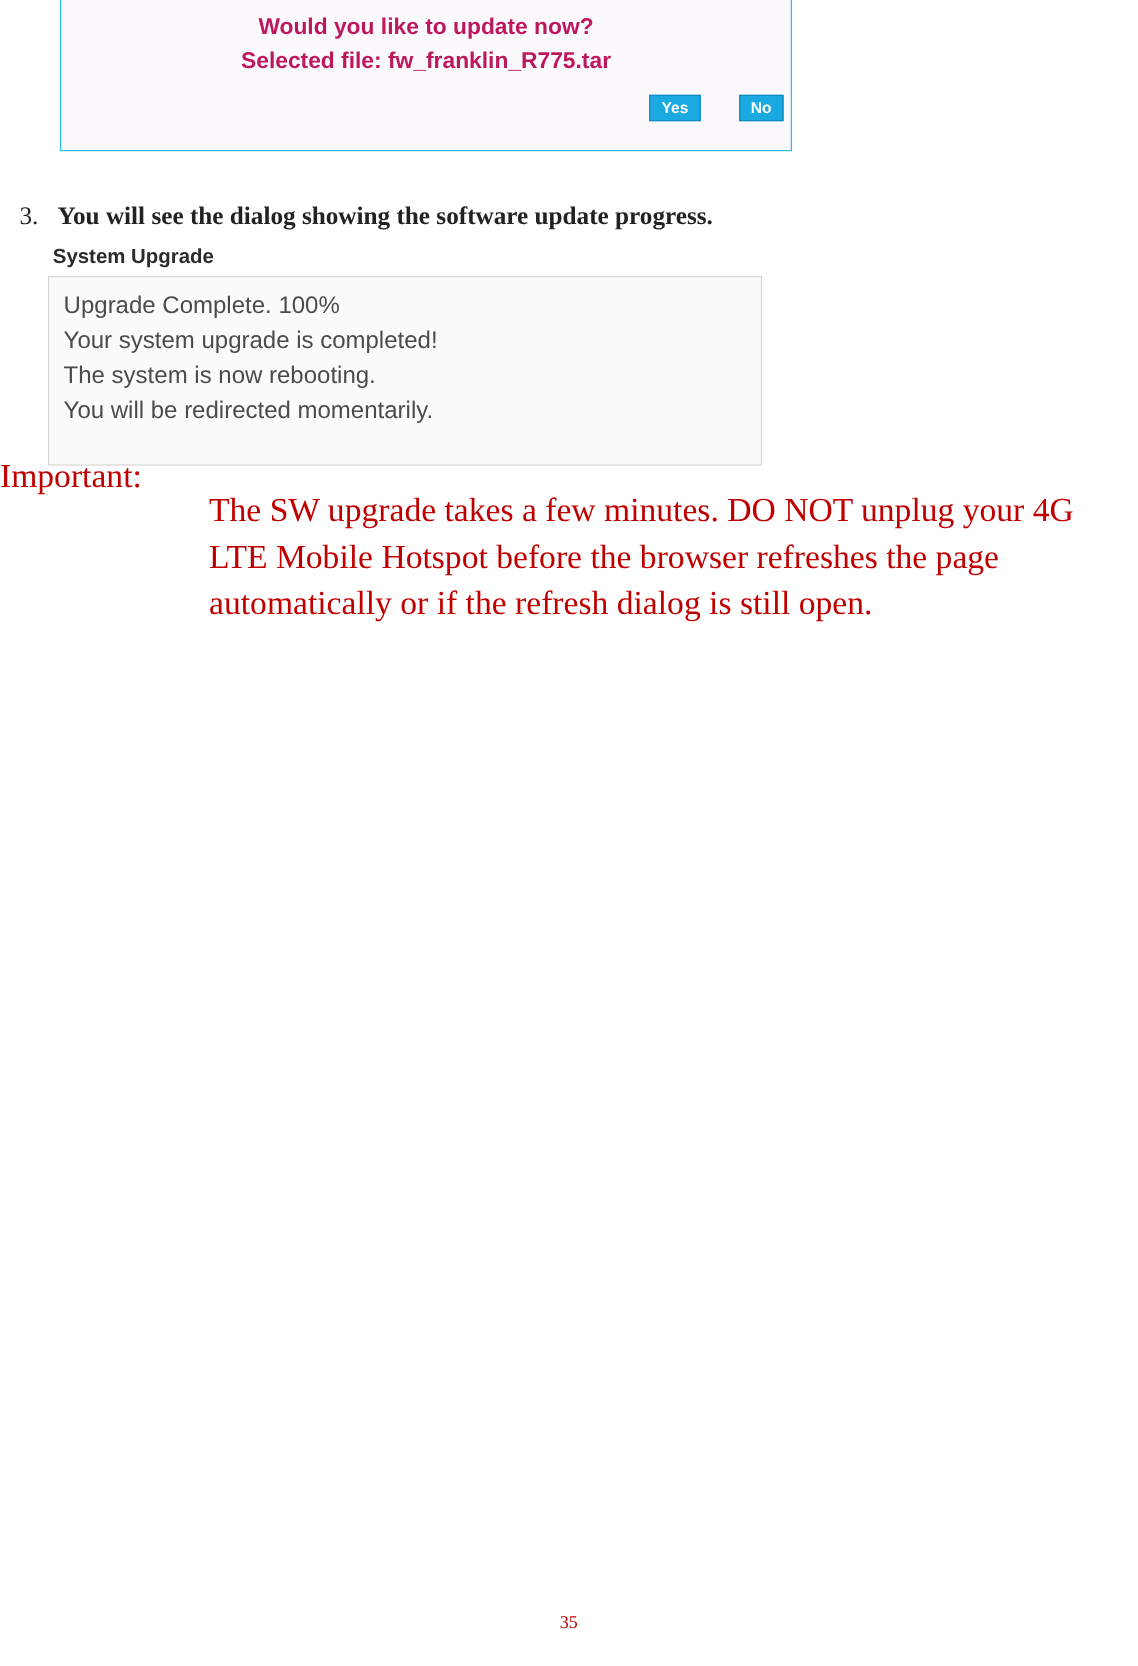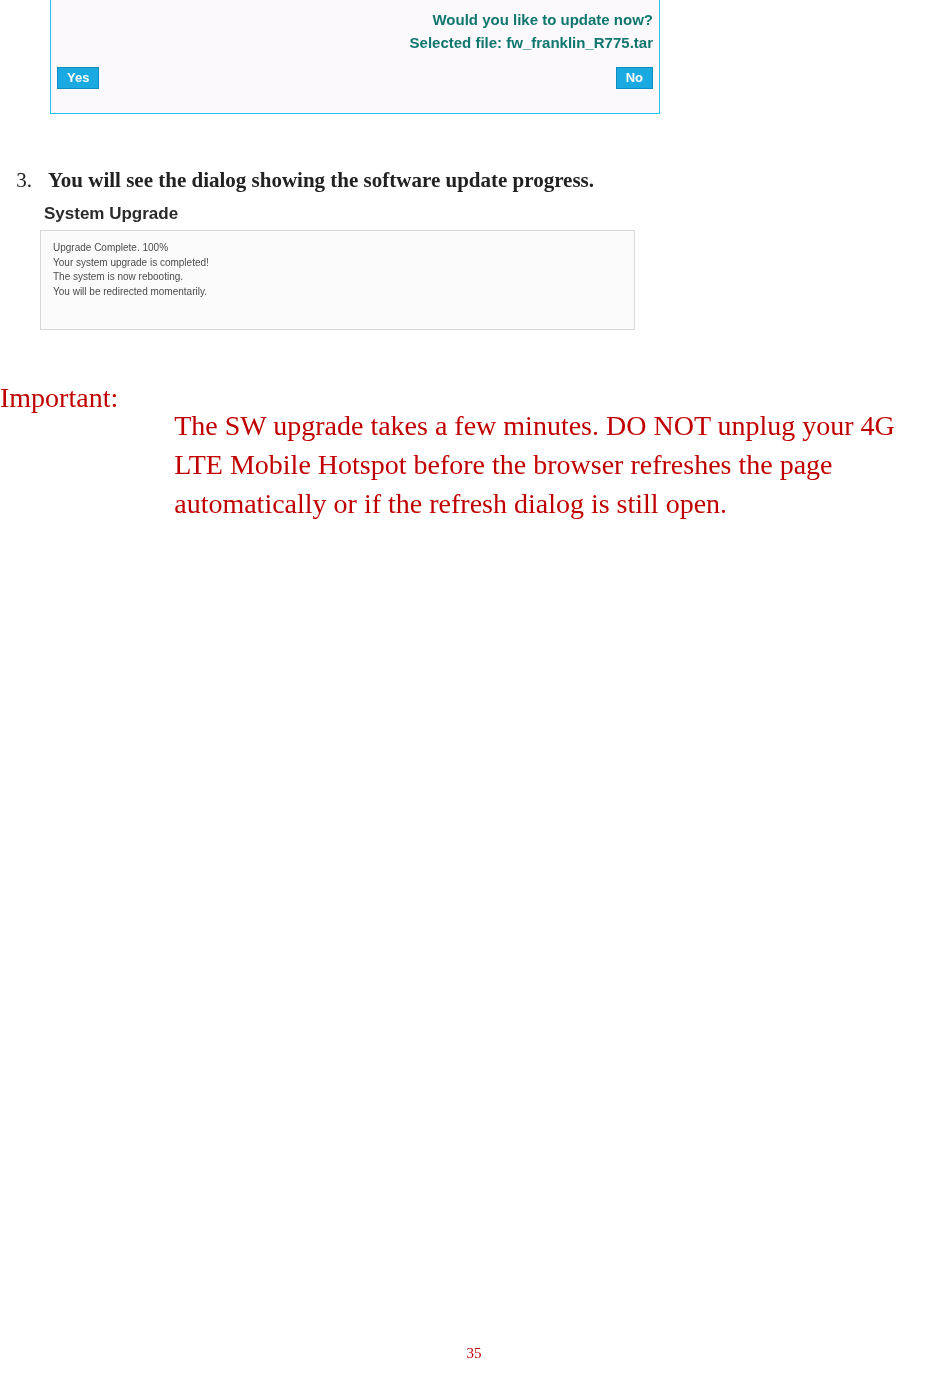--- a/index.html
+++ b/index.html
@@ -22,30 +22,29 @@
     .confirm-box {
       border: 1px solid #25bff0;
       background: #fbf9fc;
       padding: 8px 6px 24px 6px;
       border-top: none;
       text-align: center;
     }
     .confirm-line {
       font-family: Arial, Helvetica, sans-serif;
       font-weight: 700;
-      font-size: 15px;
-      color: #0f766e;
+      font-size: 19px;
+      color: #be185d;
       line-height: 1.55;
-      text-align: right;
     }
     .btn-row {
       margin-top: 12px;
       display: flex;
-      gap: 22px;
-      justify-content: space-between;
+      gap: 32px;
+      justify-content: flex-end;
     }
     .yn-btn {
       background: #1aa9e0;
       color: #fff;
       font-family: Arial, Helvetica, sans-serif;
       font-weight: 700;
       font-size: 13px;
       padding: 3px 9px;
       border: 1px solid #0c8cc0;
       line-height: 1.1;
@@ -79,21 +78,21 @@
       color: #2b2b2b;
       margin: 0 0 6px 4px;
     }
     .sysup-panel {
       border: 1px solid #d7d7d7;
       background: #fbfbfb;
       padding: 10px 12px 30px 12px;
     }
     .sysup-line {
       font-family: Arial, Helvetica, sans-serif;
-      font-size: 10px;
+      font-size: 20px;
       color: #4b4b4b;
       line-height: 1.45;
     }
 
     
     .important-row {
       position: absolute;
       left: 0;
       top: 378px;
       width: 948px;

